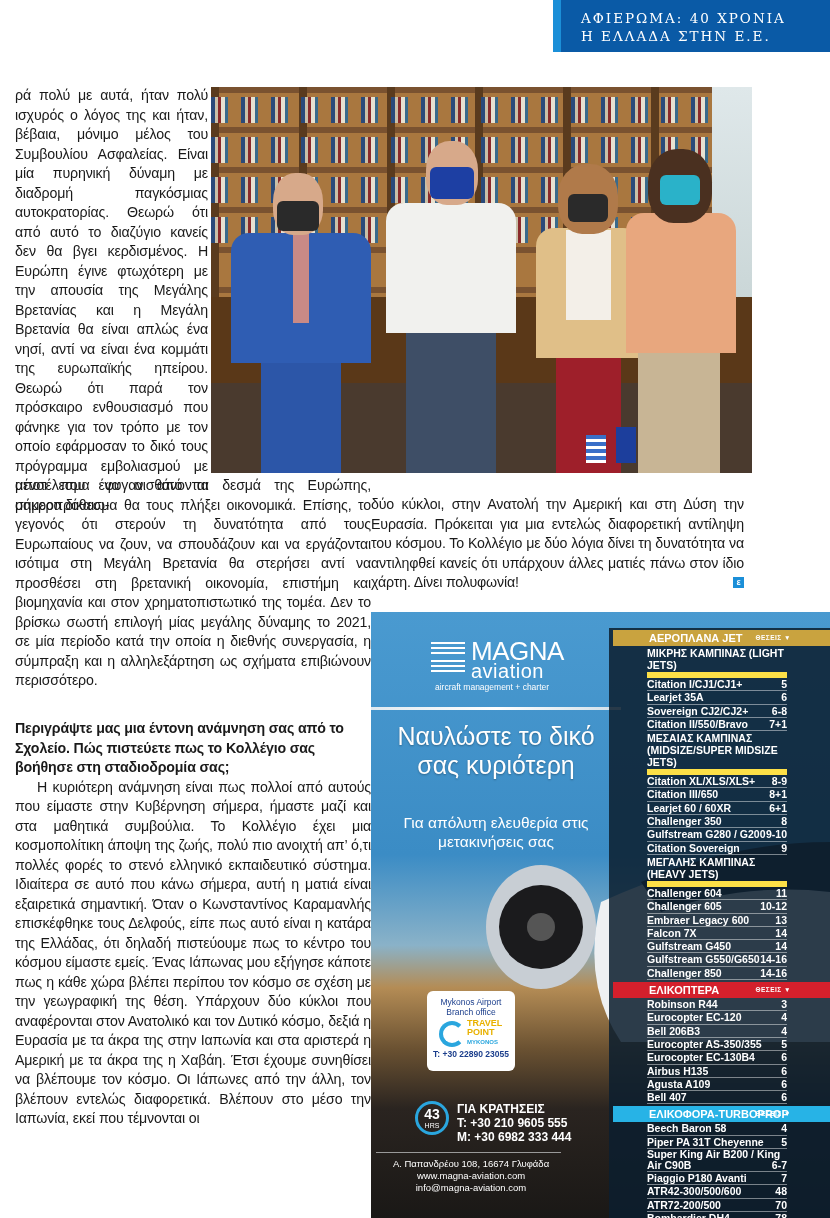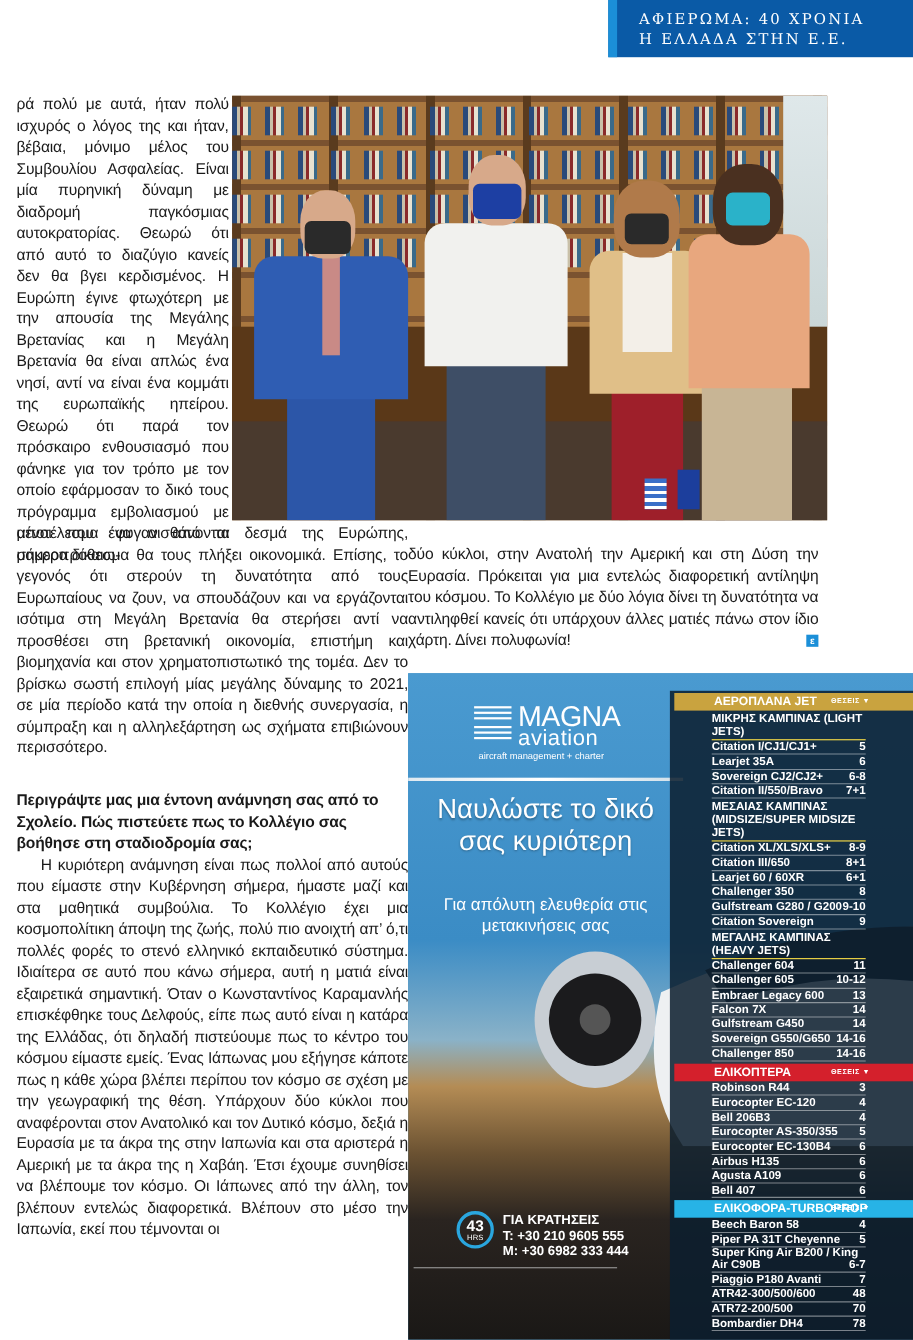--- a/index.html
+++ b/index.html
@@ -43,21 +43,21 @@
   .ad-streak{position:absolute;left:0;top:95px;width:250px;height:3px;background:linear-gradient(90deg,#dfe9f0,#fff,#cfdfe9);}
   .ad-h1{position:absolute;left:20px;top:110px;width:210px;text-align:center;color:#fff;font-size:25px;line-height:29px;text-shadow:0 1px 2px rgba(0,0,0,.3);}
   .ad-h2{position:absolute;left:20px;top:201px;width:210px;text-align:center;color:#fff;font-size:15.5px;line-height:19px;}
   .ad-side{position:absolute;left:238px;top:16px;width:221px;height:590px;background:rgba(12,30,46,.86);}
   .ad-table{position:absolute;left:242px;top:18px;width:220px;font-family:"Liberation Sans",sans-serif;}
   .sec-h{position:relative;height:16px;color:#fff;font-weight:bold;font-size:11px;line-height:16px;padding-left:36px;margin-left:0;margin-right:0;}
   .sec-h .th{position:absolute;right:42px;top:0;font-size:6.5px;letter-spacing:.5px;}
   .sec-gold{background:#c9a33f;}
   .sec-red{background:#d4202c;}
   .sec-cyan{background:#27b3e6;}
-  .sub-h{color:#fff;font-weight:bold;font-size:10.5px;line-height:12px;margin-left:34px;width:140px;border-bottom:1px solid #fde047;padding:1px 0;}
+  .sub-h{color:#fff;font-weight:bold;font-size:10.5px;line-height:12px;margin-left:34px;width:140px;border-bottom:6px solid #fde047;padding:1px 0;}
   .row{position:relative;margin-left:34px;width:140px;color:#fff;font-weight:bold;font-size:10.5px;line-height:12.3px;border-bottom:1px solid rgba(255,255,255,.45);}
   .row .v{position:absolute;right:0;bottom:0;}
   .row.two{line-height:11px;}
   .mykonos{position:absolute;left:56px;top:379px;width:88px;height:80px;background:#fff;border-radius:6px;text-align:center;}
   .myk1{color:#1b3e8c;font-size:8.5px;line-height:10px;margin-top:6px;}
   .tp{position:relative;height:28px;margin:2px 0;}
   .tp-circle{position:absolute;left:12px;top:2px;width:18px;height:18px;border:4px solid #2aa6de;border-radius:50%;border-right-color:transparent;}
   .tp-text{position:absolute;left:40px;top:0;color:#e8b100;font-weight:bold;font-size:9px;line-height:9px;text-align:left;}
   .tp-text .m{color:#2aa6de;font-size:6px;}
   .myk-tel{color:#1b3e8c;font-size:8.5px;font-weight:bold;}
@@ -157,31 +157,48 @@
       <div class="ln" style="top:30px;"></div>
     </div>
     <div class="logo-text1">MAGNA</div>
     <div class="logo-text2">aviation</div>
   </div>
   <div class="logo-tag">aircraft management + charter</div>
   <div class="ad-streak"></div>
   <div class="ad-h1">Ναυλώστε το δικό σας κυριότερη</div>
   <div class="ad-h2">Για απόλυτη ελευθερία στις μετακινήσεις σας</div>
 
+  <div class="mykonos">
+    <div class="myk1"><span>Mykonos Airport</span><br><span>Branch office</span></div>
+    <div class="tp">
+      <div class="tp-circle"></div>
+      <div class="tp-text">
+        <span>TRAVEL</span><br>
+        <span>POINT</span><br>
+        <span class="m">MYKONOS</span>
+      </div>
+    </div>
+    <div class="myk-tel">T: +30 22890 23055</div>
+  </div>
 
   <div class="hrs">
     <span class="n">43</span>
     <span class="h">HRS</span>
   </div>
   <div class="contact">
     <div>ΓΙΑ ΚΡΑΤΗΣΕΙΣ</div>
     <div>T:  +30 210 9605 555</div>
     <div>M: +30 6982 333 444</div>
   </div>
   <div class="divider"></div>
+  <div class="addr">
+    <div>Α. Παπανδρέου 108, 16674 Γλυφάδα</div>
+    <div>www.magna-aviation.com</div>
+    <div>info@magna-aviation.com</div>
+  </div>
 
   <div class="ad-side"></div>
   <div class="ad-table" id="fleet">
       <div class="sec-h sec-gold" style="margin-top: 0px;"><span>ΑΕΡΟΠΛΑΝΑ JET</span><span class="th">ΘΕΣΕΙΣ ▼</span></div>
       <div class="sub-h">ΜΙΚΡΗΣ ΚΑΜΠΙΝΑΣ (LIGHT JETS)</div>
       <div class="row"><span>Citation I/CJ1/CJ1+</span><span class="v">5</span></div>
       <div class="row"><span>Learjet 35A</span><span class="v">6</span></div>
       <div class="row"><span>Sovereign CJ2/CJ2+</span><span class="v">6-8</span></div>
       <div class="row"><span>Citation II/550/Bravo</span><span class="v">7+1</span></div>
       <div class="sub-h">ΜΕΣΑΙΑΣ ΚΑΜΠΙΝΑΣ (MIDSIZE/SUPER MIDSIZE JETS)</div>
@@ -190,21 +207,21 @@
       <div class="row"><span>Learjet 60 / 60XR</span><span class="v">6+1</span></div>
       <div class="row"><span>Challenger 350</span><span class="v">8</span></div>
       <div class="row"><span>Gulfstream G280 / G200</span><span class="v">9-10</span></div>
       <div class="row"><span>Citation Sovereign</span><span class="v">9</span></div>
       <div class="sub-h">ΜΕΓΑΛΗΣ ΚΑΜΠΙΝΑΣ (HEAVY JETS)</div>
       <div class="row"><span>Challenger 604</span><span class="v">11</span></div>
       <div class="row"><span>Challenger 605</span><span class="v">10-12</span></div>
       <div class="row"><span>Embraer Legacy 600</span><span class="v">13</span></div>
       <div class="row"><span>Falcon 7X</span><span class="v">14</span></div>
       <div class="row"><span>Gulfstream G450</span><span class="v">14</span></div>
-      <div class="row"><span>Sovereign G550/G650</span><span class="v">14-16</span></div>
+      <div class="row"><span>Gulfstream G550/G650</span><span class="v">14-16</span></div>
       <div class="row"><span>Challenger 850</span><span class="v">14-16</span></div>
       <div class="sec-h sec-red" style="margin-top: 2px;"><span>ΕΛΙΚΟΠΤΕΡΑ</span><span class="th">ΘΕΣΕΙΣ ▼</span></div>
       <div class="row"><span>Robinson R44</span><span class="v">3</span></div>
       <div class="row"><span>Eurocopter EC-120</span><span class="v">4</span></div>
       <div class="row"><span>Bell 206B3</span><span class="v">4</span></div>
       <div class="row"><span>Eurocopter AS-350/355</span><span class="v">5</span></div>
       <div class="row"><span>Eurocopter EC-130B4</span><span class="v">6</span></div>
       <div class="row"><span>Airbus H135</span><span class="v">6</span></div>
       <div class="row"><span>Agusta A109</span><span class="v">6</span></div>
       <div class="row"><span>Bell 407</span><span class="v">6</span></div>

